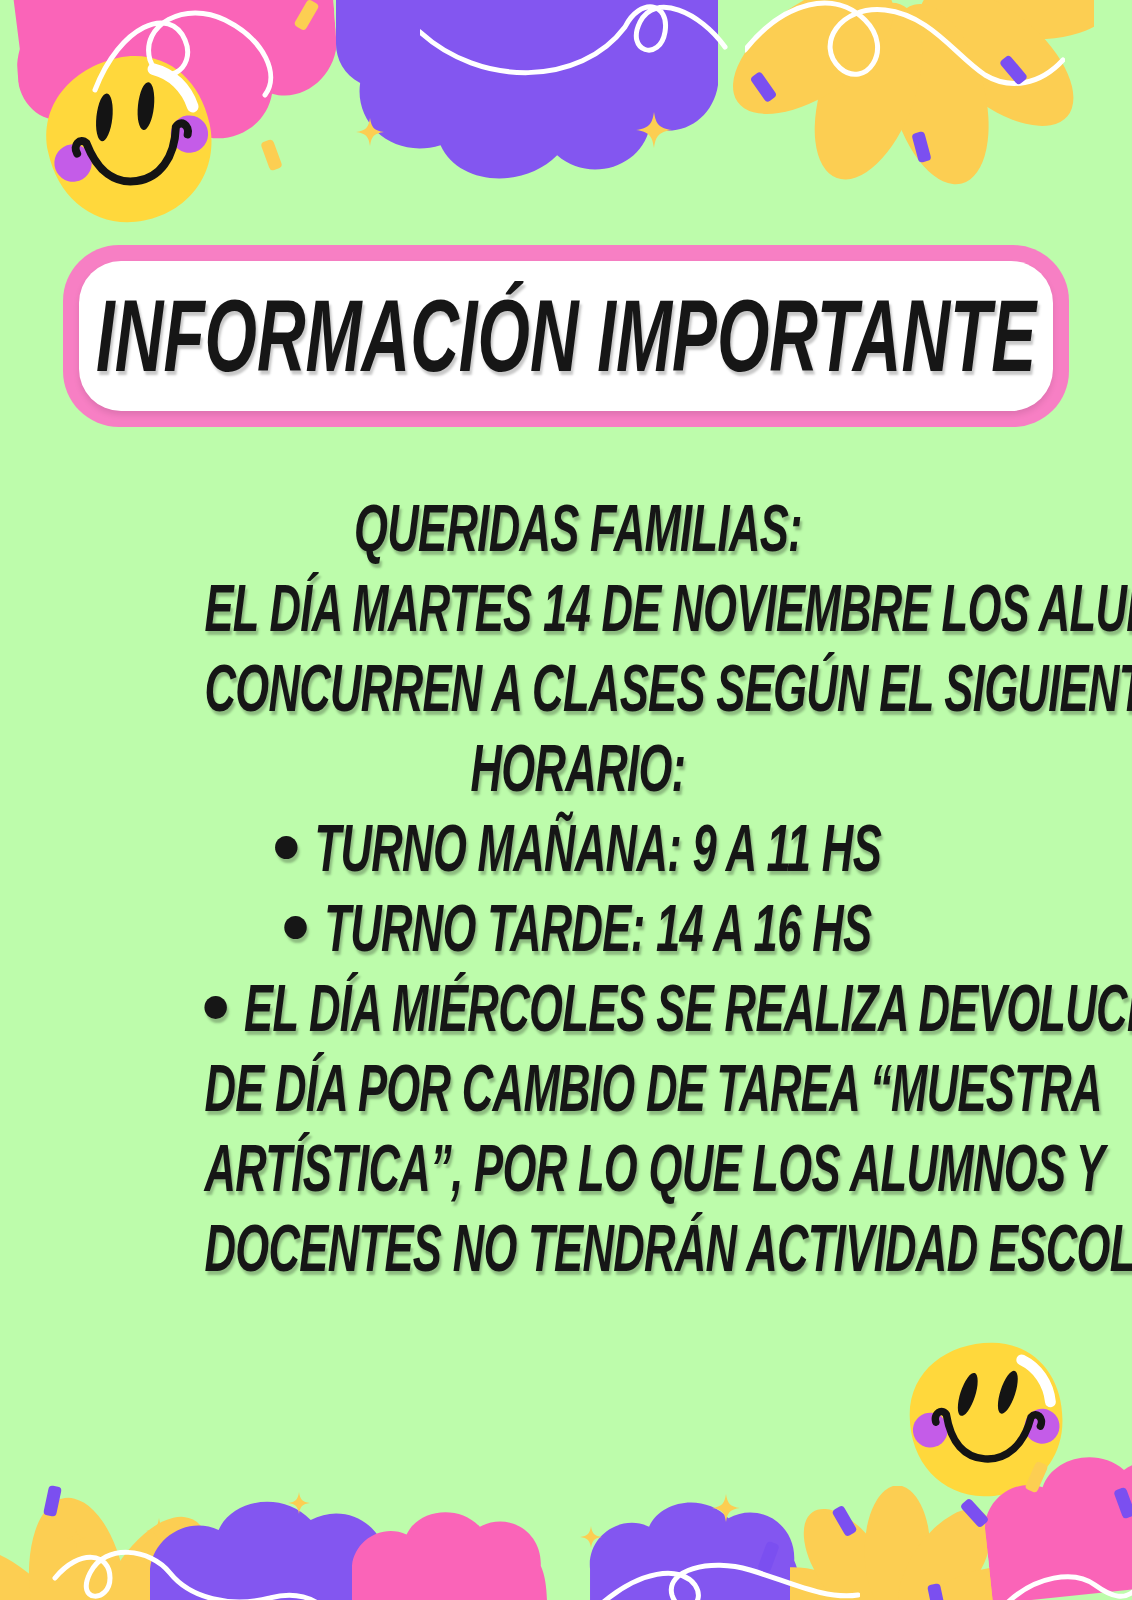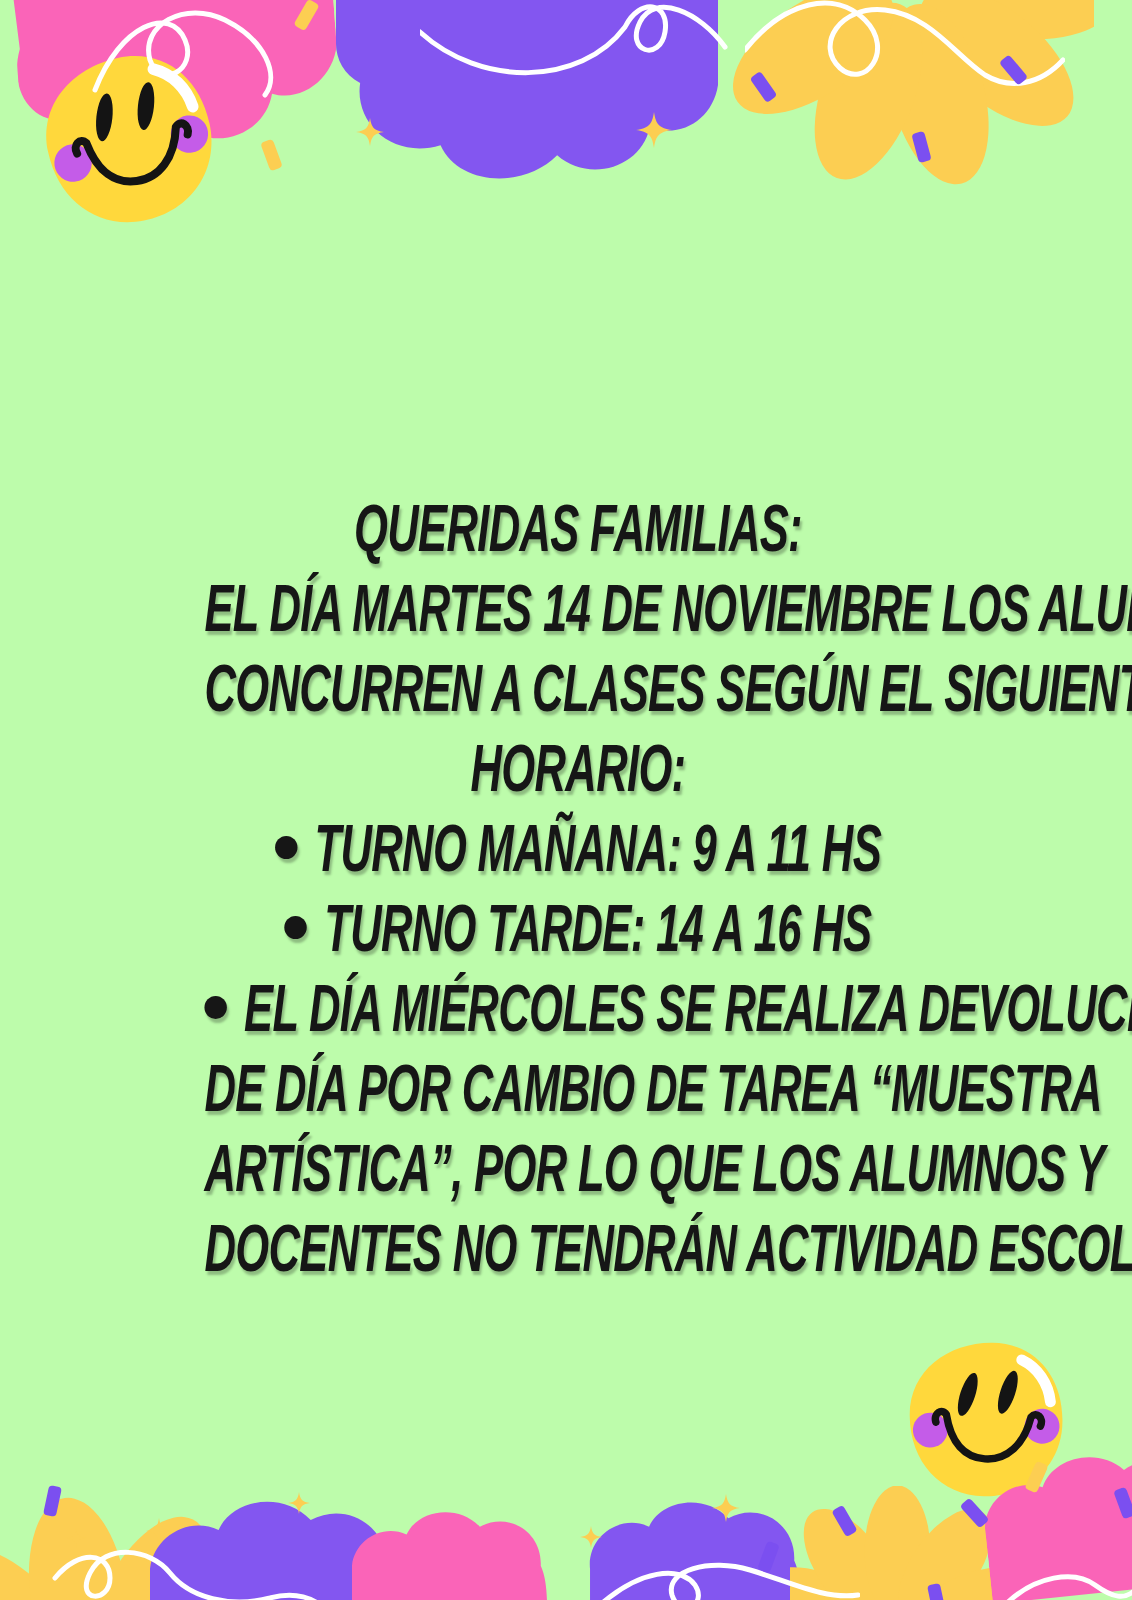--- a/index.html
+++ b/index.html
@@ -84,20 +84,25 @@
   <svg class="deco" style="left:636px;top:112px;" width="36" height="36" viewBox="0 0 40 40">
     <path d="M20 0 C22 14 26 18 40 20 C26 22 22 26 20 40 C18 26 14 22 0 20 C14 18 18 14 20 0" fill="#fcce52"></path>
   </svg>
 
   <div class="confetti yellow deco" style="left:300px;top:0px;transform:rotate(30deg);"></div>
   <div class="confetti yellow deco" style="left:265px;top:140px;transform:rotate(-20deg);"></div>
   <div class="confetti purple deco" style="left:757px;top:72px;transform:rotate(-35deg);"></div>
   <div class="confetti purple deco" style="left:1007px;top:55px;transform:rotate(-40deg);"></div>
   <div class="confetti purple deco" style="left:915px;top:132px;transform:rotate(-15deg);"></div>
 
+  <div class="banner">
+    <div class="banner-inner">
+      <div class="title">INFORMACIÓN IMPORTANTE</div>
+    </div>
+  </div>
 
   <div class="main-text">
     <div class="line"><span>QUERIDAS FAMILIAS:</span></div>
     <div class="line"><span>EL DÍA MARTES 14 DE NOVIEMBRE LOS ALUMNOS</span></div>
     <div class="line"><span>CONCURREN A CLASES SEGÚN EL SIGUIENTE</span></div>
     <div class="line"><span>HORARIO:</span></div>
     <div class="line"><span class="dot"></span><span>TURNO MAÑANA: 9 A 11 HS</span></div>
     <div class="line"><span class="dot"></span><span>TURNO TARDE: 14 A 16 HS</span></div>
     <div class="line"><span class="dot"></span><span>EL DÍA MIÉRCOLES SE REALIZA DEVOLUCIÓN</span></div>
     <div class="line"><span>DE DÍA POR CAMBIO DE TAREA “MUESTRA</span></div>

